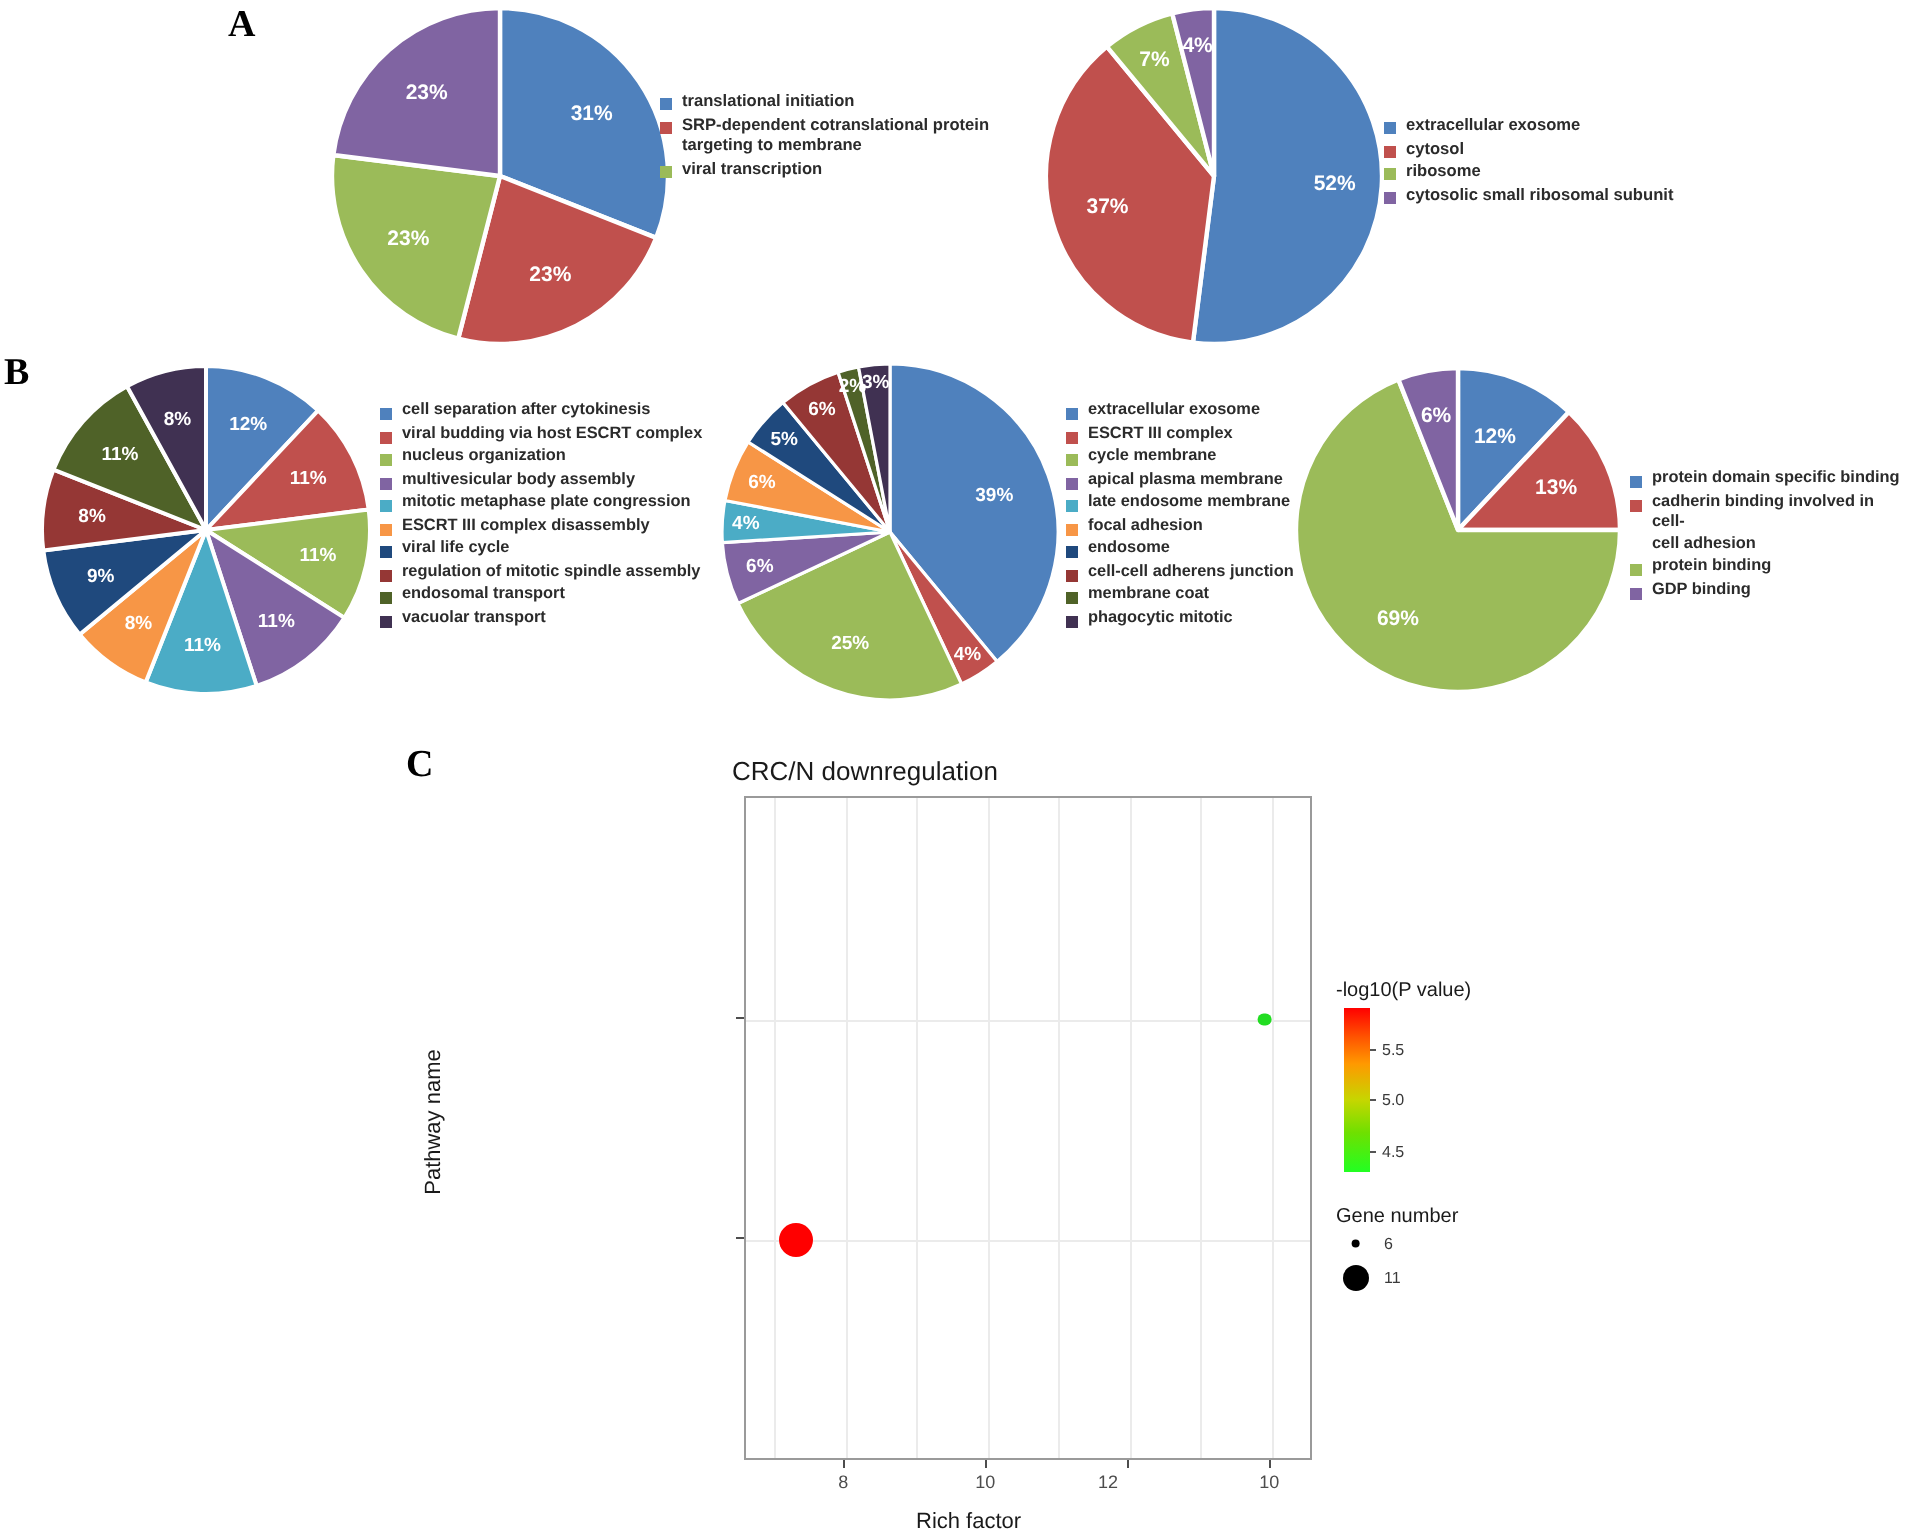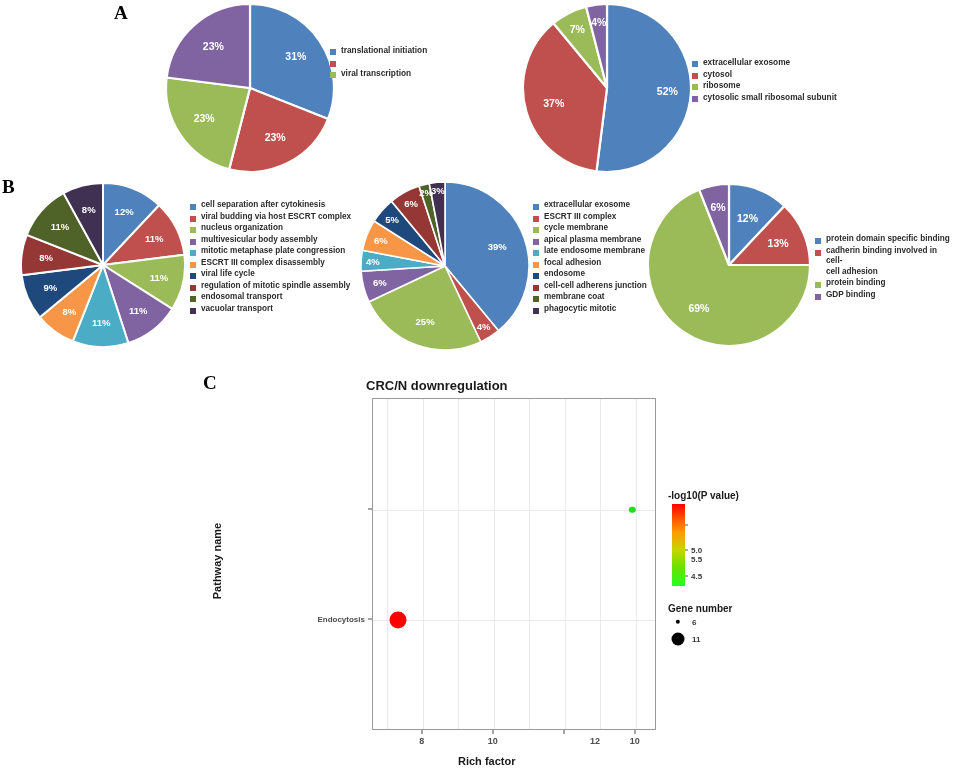--- a/index.html
+++ b/index.html
@@ -172,20 +172,22 @@
       <text x="53.34" y="46.61" text-anchor="middle" font-family="&quot;Liberation Sans&quot;, sans-serif" font-size="10.5" font-weight="bold" fill="#ffffff">23%</text>
     </svg>
 </div>
 <div class="pie-legend" style="left:330px; top:45px; width:180px; font-size:8.3px;">
     <div class="legend-row">
       <span class="legend-swatch" style="background: rgb(79, 129, 189);"></span>
       <span class="legend-label">translational initiation</span>
     </div>
     <div class="legend-row">
       <span class="legend-swatch" style="background: rgb(192, 80, 77);"></span>
+      <span class="legend-label">SRP-dependent  cotranslational  protein
+targeting to membrane</span>
     </div>
     <div class="legend-row">
       <span class="legend-swatch" style="background: rgb(155, 187, 89);"></span>
       <span class="legend-label">viral transcription</span>
     </div>
   </div>
 
 <div class="pie-block" style="left:520px; top:3px; width:175px; height:170px;">
   <svg class="pie-svg" id="pie-a2" width="175" height="170" viewBox="0 0 175 170">
       <path d="M 87 85 L 87 1 A 84 84 0 1 1 76.47200838059842 168.3376349104161 Z" fill="#4F81BD" stroke="#ffffff" stroke-width="2.2" stroke-linejoin="round"></path>
@@ -380,21 +382,21 @@
       <span class="legend-label">protein binding</span>
     </div>
     <div class="legend-row">
       <span class="legend-swatch" style="background: rgb(128, 100, 162);"></span>
       <span class="legend-label">GDP binding</span>
     </div>
   </div>
 
 <div class="panel-letter" style="left:203px; top:372px;">C</div>
 
-<div id="panel-c" style="left:0px; top:370px; width:775px; height:399px;font-weight:bold;">
+<div id="panel-c" style="left:0px; top:370px; width:775px; height:399px;">
 
   <div class="c-title" style="left:366px; top:8px;">CRC/N downregulation</div>
 
   <div class="c-plot" id="c-plot" style="left:372px; top:28px; width:284px; height:332px;">
       <div class="c-gridline-v" style="left: 49.7px;"></div>
       <div class="c-gridline-v" style="left: 120.7px;"></div>
       <div class="c-gridline-v" style="left: 191.7px;"></div>
       <div class="c-gridline-v" style="left: 262.7px;"></div>
       <div class="c-gridline-v" style="left: 14.2px;"></div>
       <div class="c-gridline-v" style="left: 85.2px;"></div>
@@ -412,28 +414,27 @@
 
   <div class="c-legend-title" style="left:668px; top:120px;">-log10(P value)</div>
   <div class="c-colorbar" style="left:672px; top:134px; height:82px;"></div>
 
   <div class="c-legend-title" style="left:668px; top:233px;">Gene number</div>
 <div class="c-xtick-mark" style="left: 421.7px; top: 360px;"></div>
     <div class="c-xtick-label" style="left: 421.7px; top: 366px;">8</div>
     <div class="c-xtick-mark" style="left: 492.7px; top: 360px;"></div>
     <div class="c-xtick-label" style="left: 492.7px; top: 366px;">10</div>
     <div class="c-xtick-mark" style="left: 563.7px; top: 360px;"></div>
-    <div class="c-xtick-label" style="left: 595px; top: 366px;">12</div>
+    <div class="c-xtick-label" style="left: 554px; top: 366px;">12</div>
     <div class="c-xtick-mark" style="left: 634.7px; top: 360px;"></div>
     <div class="c-xtick-label" style="left: 634.7px; top: 366px;">10</div>
     <div class="c-ytick-mark" style="left: 368px; top: 249.333px;"></div>
-    <div class="c-ytick-label" style="left: 0px; width: 365px; top: 249.333px;">Endocytosis</div>
     <div class="c-ytick-mark" style="left: 368px; top: 138.667px;"></div>
     <div class="c-cbar-mark" style="left: 685px; top: 154.5px;"></div>
-    <div class="c-cbar-tick" style="left: 691px; top: 154.5px; margin-top: 34px;">5.5</div>
+    <div class="c-cbar-tick" style="left: 691px; top: 154.5px;">5.5</div>
     <div class="c-cbar-mark" style="left: 685px; top: 180.125px;"></div>
     <div class="c-cbar-tick" style="left: 691px; top: 180.125px;">5.0</div>
     <div class="c-cbar-mark" style="left: 685px; top: 205.75px;"></div>
     <div class="c-cbar-tick" style="left: 691px; top: 205.75px;">4.5</div>
     <div class="c-size-dot" style="left: 678px; top: 252px; width: 4.4px; height: 4.4px;"></div>
     <div class="c-size-label" style="left: 692px; top: 252px;">6</div>
     <div class="c-size-dot" style="left: 678px; top: 269px; width: 13px; height: 13px;"></div>
     <div class="c-size-label" style="left: 692px; top: 269px;">11</div>
   </div>
 

